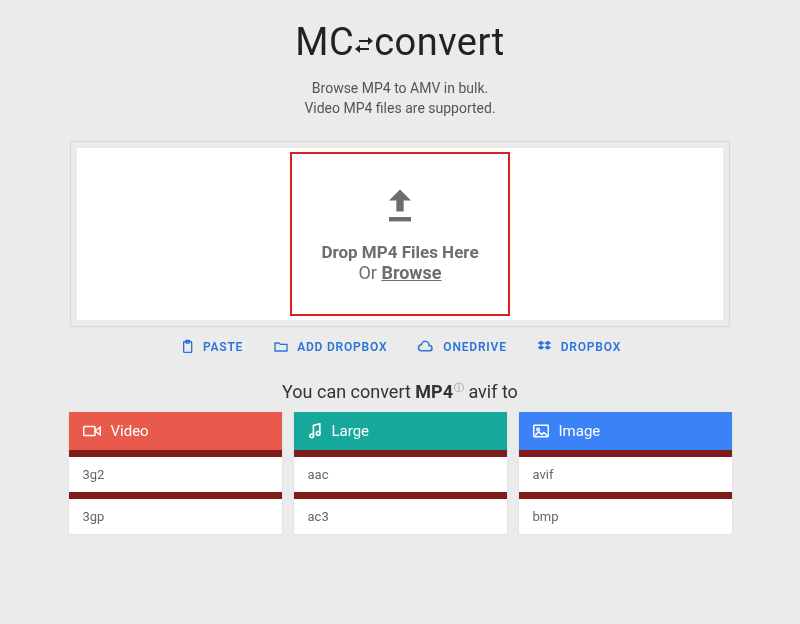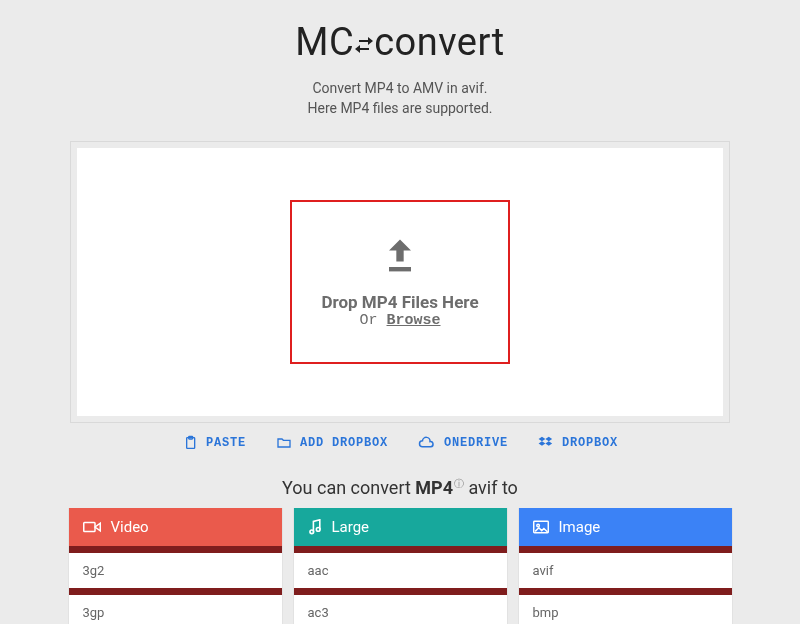--- a/index.html
+++ b/index.html
@@ -35,21 +35,21 @@
     .uploader-outer {
       width: 660px;
       margin: 22px auto 0;
       border: 1px solid #d9d9d9;
       padding: 6px;
       background: #ebebeb;
     }
     .uploader-panel {
       background: #fff;
       width: 100%;
-      height: 268px;
+      height: 172px;
       display: flex;
       align-items: center;
       justify-content: center;
     }
     .drop-box {
       width: 220px;
       height: 164px;
       border: 2px solid #df1f1f;
       display: flex;
       flex-direction: column;
@@ -57,37 +57,35 @@
       justify-content: center;
       background: rgba(255,255,255,0.4);
     }
     .drop-title {
       font-size: 17px;
       font-weight: 700;
       color: #6d6d6d;
       margin-top: 14px;
     }
     .drop-sub {
-      font-size: 15px;
+      font-size: 18px;
       color: #6d6d6d;
       margin-top: 0;
-      font-family: Liberation Mono, monospace;
     }
     .drop-sub .browse {
       font-weight: 700;
       text-decoration: underline;
       color: #6d6d6d;
     }
     .actions {
       width: 660px;
       margin: 12px auto 0;
       display: flex;
       justify-content: center;
       gap: 30px;
-      font-family: Liberation Mono, monospace;
     }
     .action {
       color: #2b75d9;
       font-size: 12px;
       font-weight: 600;
       letter-spacing: 0.8px;
       display: flex;
       align-items: center;
       gap: 8px;
     }
@@ -143,22 +141,22 @@
 <div class="wrap">
 
   <h1 class="title">
     <span>MC</span><span class="logo-glyph"><svg width="24" height="24" viewBox="0 0 24 24" fill="#222">
           <path d="M7 7h9V4l5 4-5 4V9H7z"></path>
           <path d="M17 17H8v3l-5-4 5-4v3h9z"></path>
         </svg></span><span>convert</span>
   </h1>
 
   <p class="subtitle">
-    <span>Convert MP4 to AMV in avif.</span><br>
-    <span>Here MP4 files are supported.</span>
+    <span>Browse MP4 to AMV in bulk.</span><br>
+    <span>Video MP4 files are supported.</span>
   </p>
 
   <div class="uploader-outer">
     <div class="uploader-panel">
       <div class="drop-box">
         <span>
           <svg width="44" height="44" viewBox="0 0 24 24" fill="#6d6d6d">
               <path d="M12 3l6 6h-4v6h-4V9H6l6-6z"></path>
               <rect x="6" y="18" width="12" height="2.4"></rect>
             </svg>

